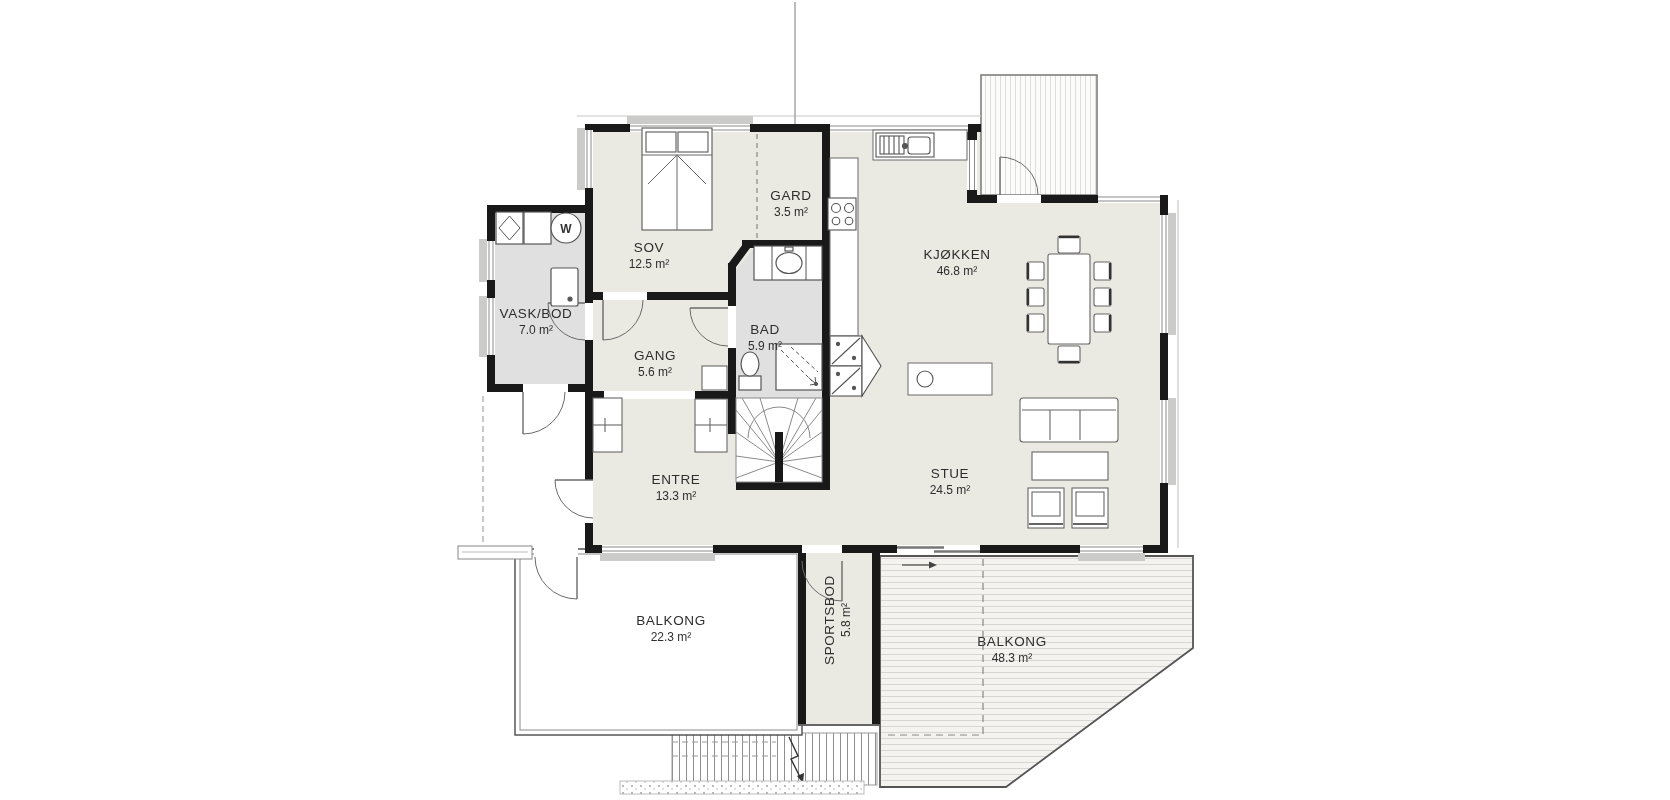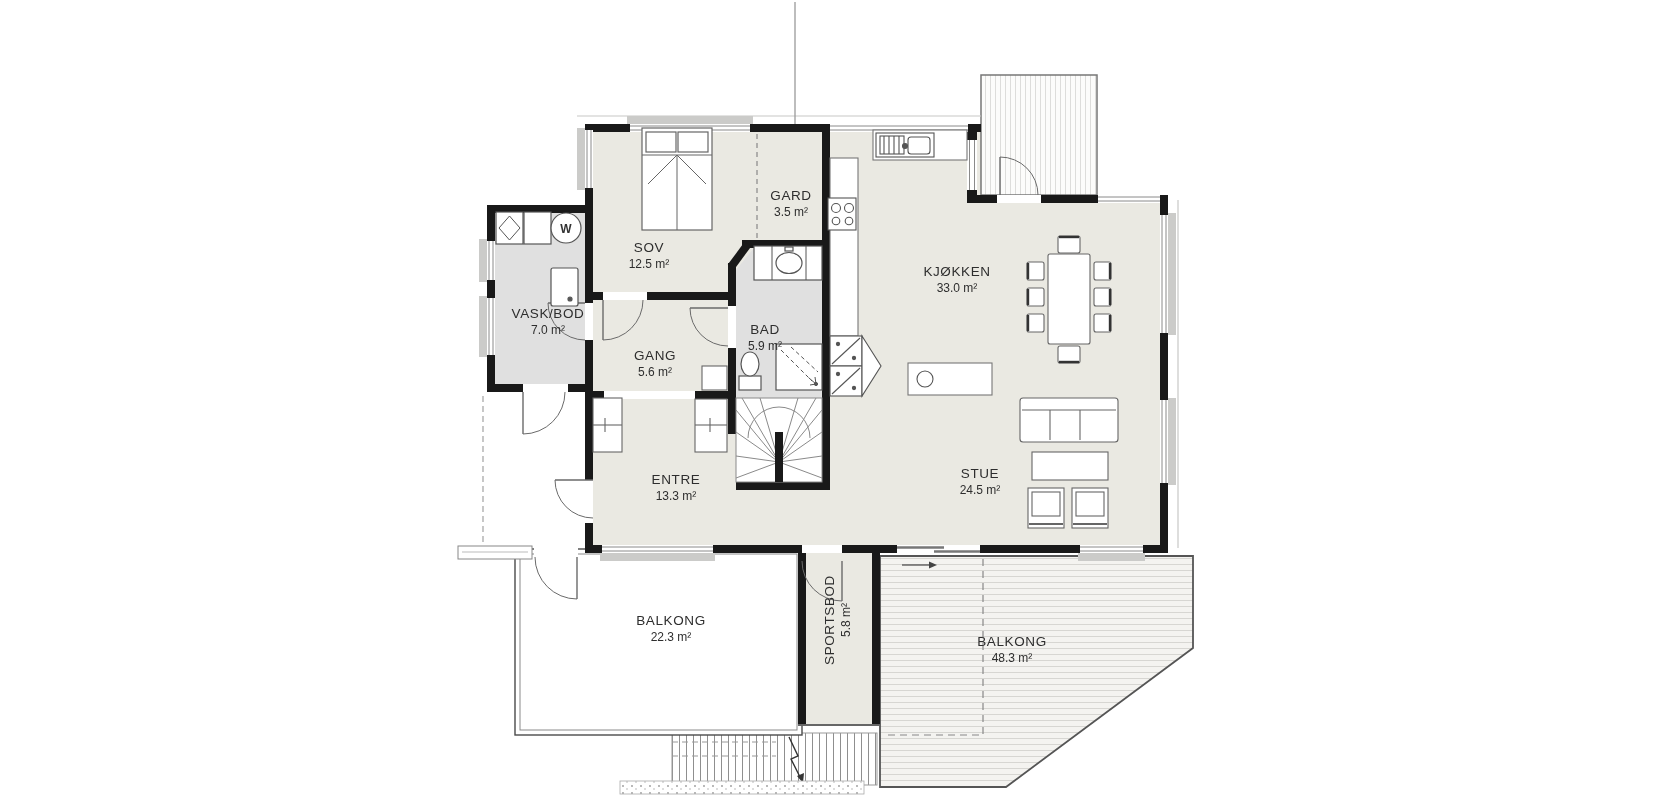--- a/index.html
+++ b/index.html
@@ -403,41 +403,41 @@
 
 <div class="labels">
   <div class="room-label" style="left:649px;top:256px">
         <span class="nm">SOV</span>
         <span class="ar">12.5 m²</span>
       </div>
   <div class="room-label" style="left:791px;top:204px">
         <span class="nm">GARD</span>
         <span class="ar">3.5 m²</span>
       </div>
-  <div class="room-label" style="left:548px;top:322px">
+  <div class="room-label" style="left:536px;top:322px">
         <span class="nm">VASK/BOD</span>
         <span class="ar">7.0 m²</span>
       </div>
   <div class="room-label" style="left:765px;top:338px">
         <span class="nm">BAD</span>
         <span class="ar">5.9 m²</span>
       </div>
   <div class="room-label" style="left:655px;top:364px">
         <span class="nm">GANG</span>
         <span class="ar">5.6 m²</span>
       </div>
   <div class="room-label" style="left:676px;top:488px">
         <span class="nm">ENTRE</span>
         <span class="ar">13.3 m²</span>
       </div>
-  <div class="room-label" style="left:957px;top:280px">
+  <div class="room-label" style="left:957px;top:263px">
         <span class="nm">KJØKKEN</span>
-        <span class="ar">33.0 m²</span>
-      </div>
-  <div class="room-label" style="left:980px;top:482px">
+        <span class="ar">46.8 m²</span>
+      </div>
+  <div class="room-label" style="left:950px;top:482px">
         <span class="nm">STUE</span>
         <span class="ar">24.5 m²</span>
       </div>
   <div class="room-label" style="left:671px;top:629px">
         <span class="nm">BALKONG</span>
         <span class="ar">22.3 m²</span>
       </div>
   <div class="room-label rot" style="left:838px;top:620px">
         <span class="nm">SPORTSBOD</span>
         <span class="ar">5.8 m²</span>

